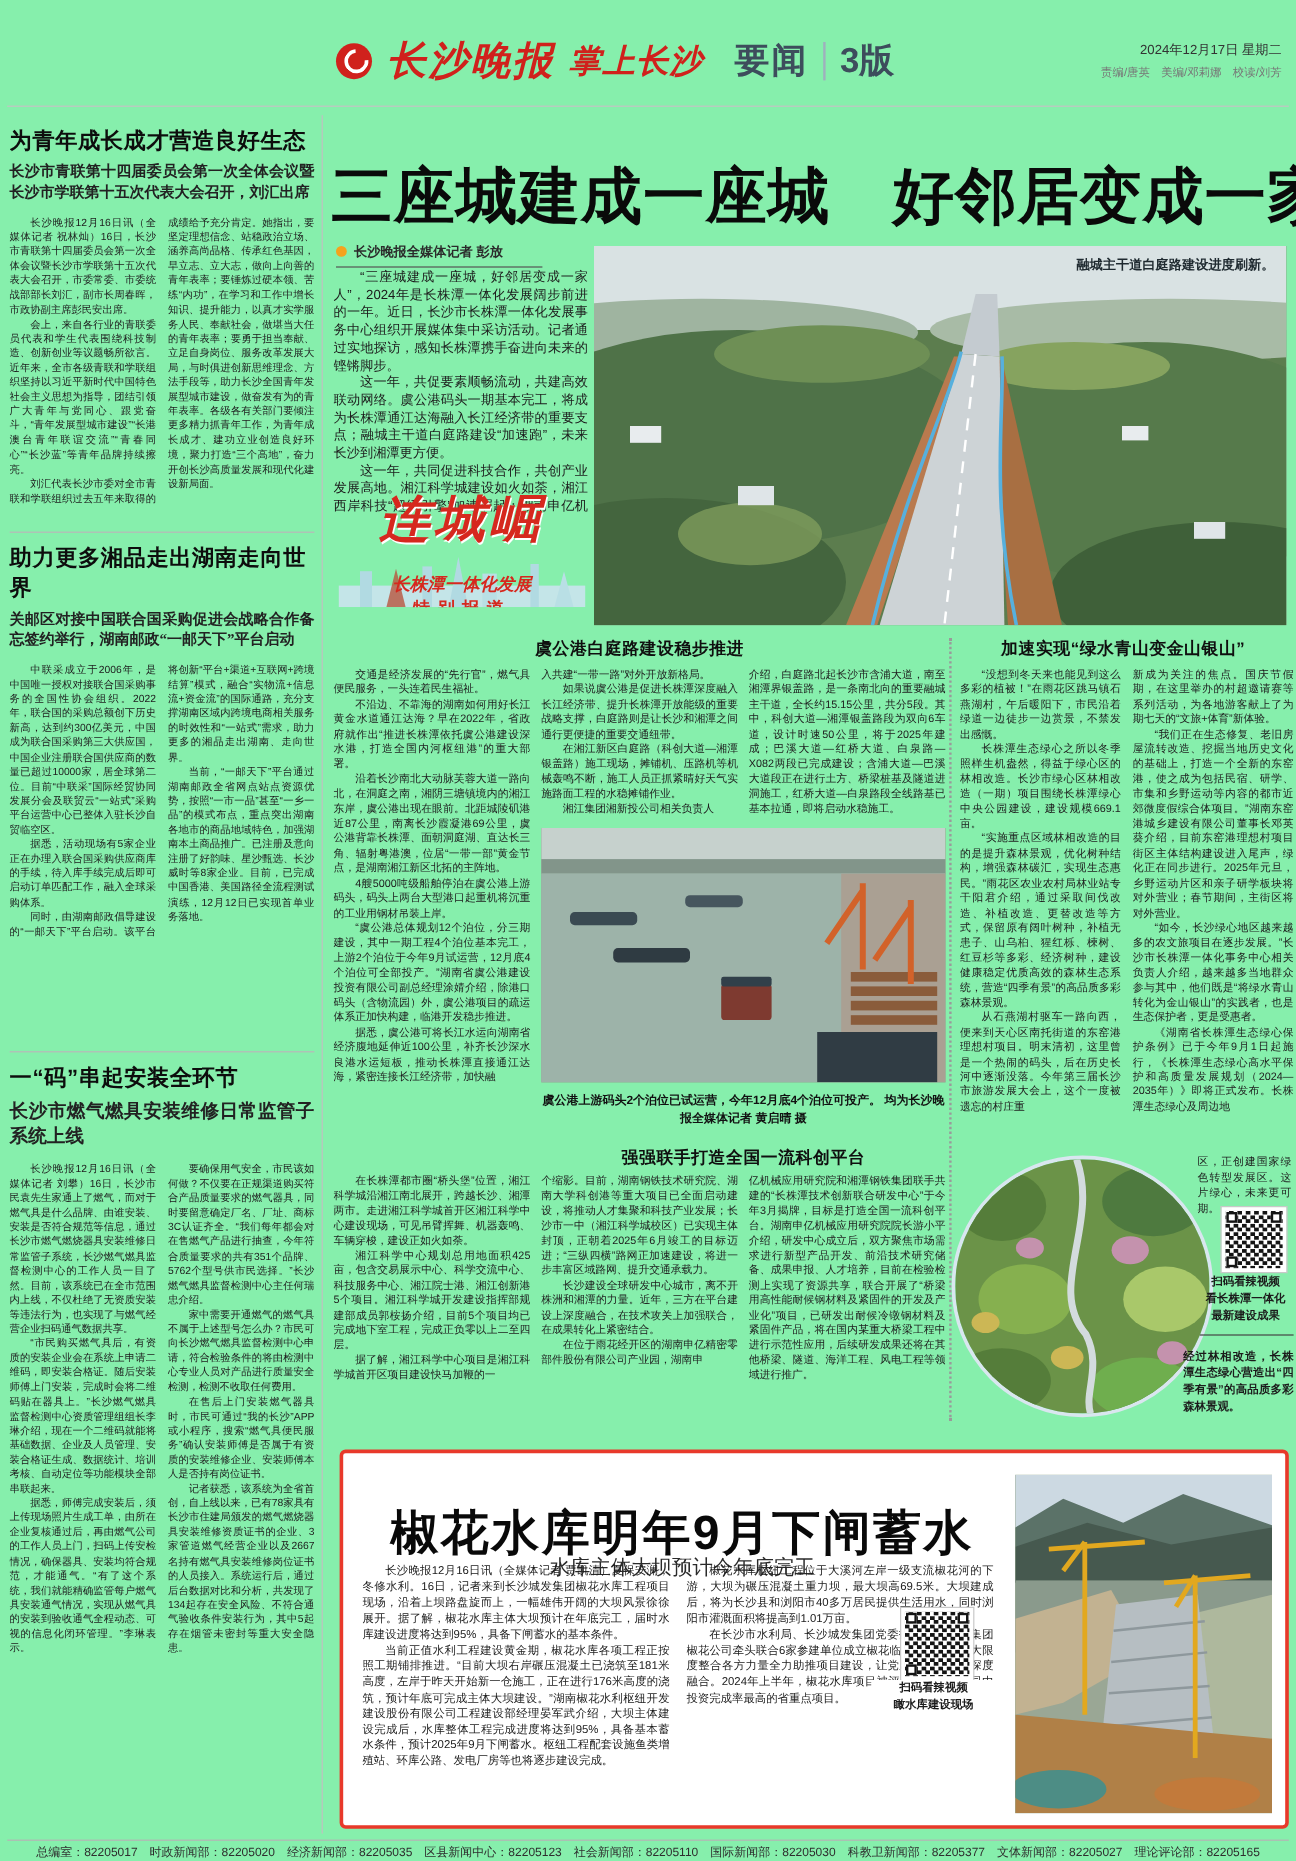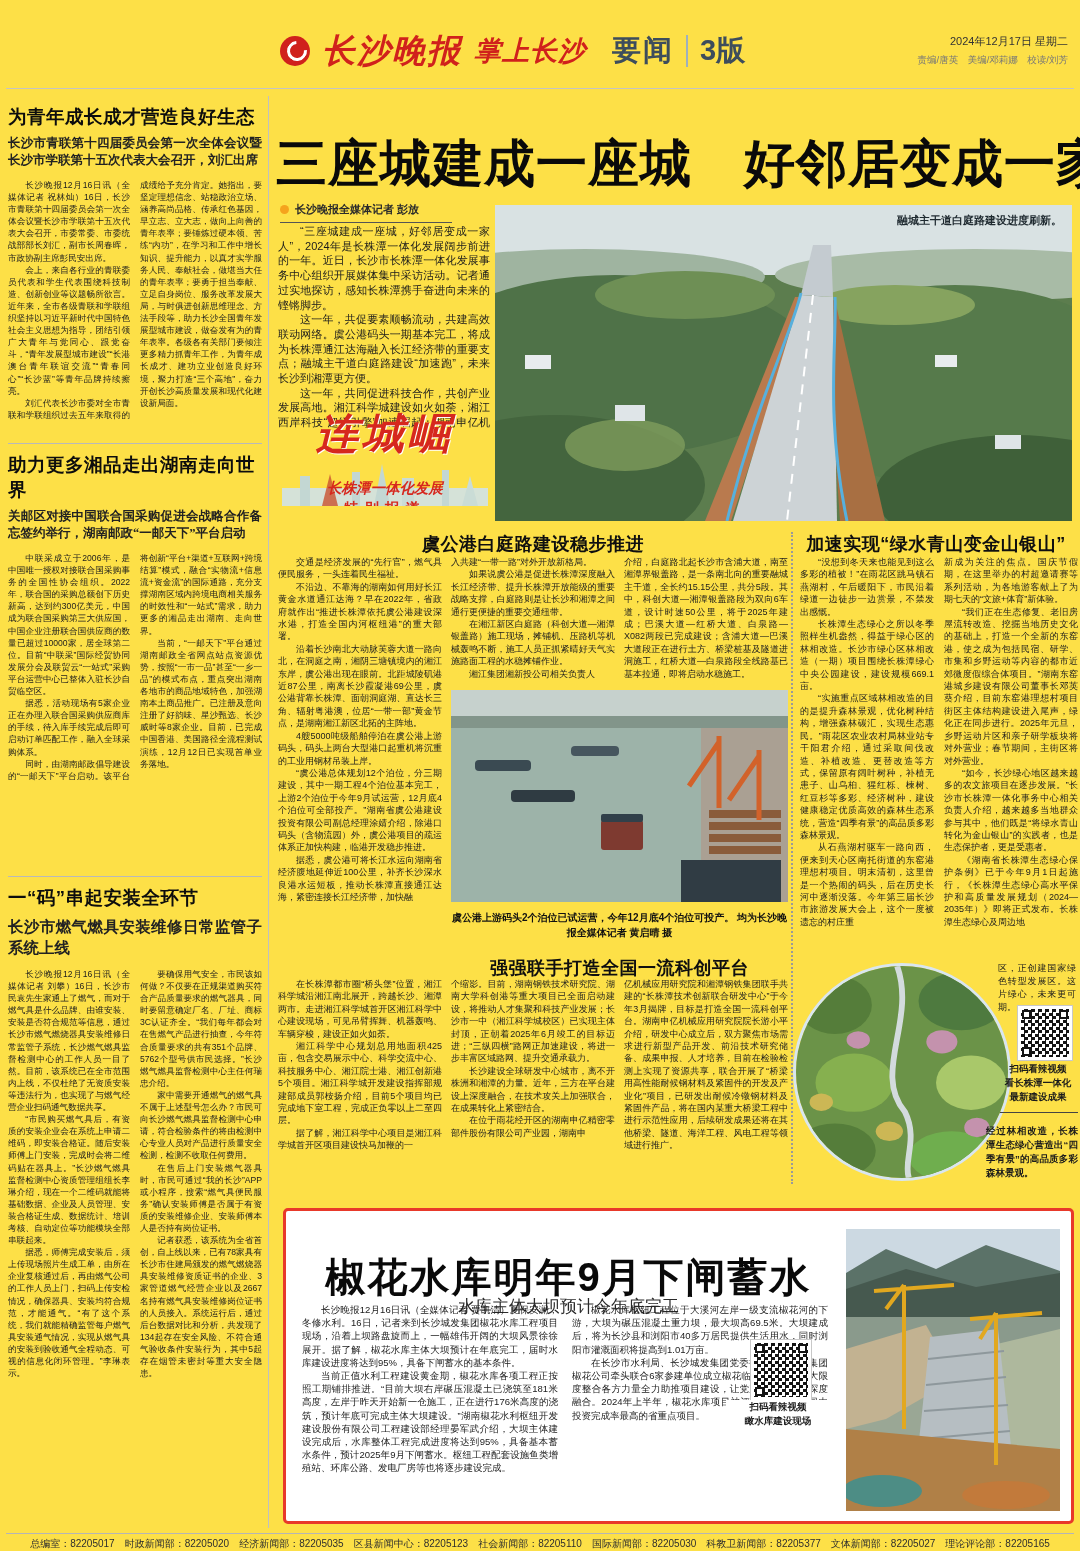--- a/index.html
+++ b/index.html
@@ -1,16 +1,16 @@
 <!DOCTYPE html>
 <html><head>
 <meta charset="utf-8">
 <style>
   html,body{margin:0;padding:0;background:#e9e9e9;}
-  #page{position:relative;width:1080px;height:1551px;background:#fde047;margin:0 auto;
+  #page{position:relative;width:1080px;height:1551px;background:#86efac;margin:0 auto;
         font-family:"Liberation Sans",sans-serif;color:#1b1b1b;overflow:hidden;}
   
   .mast{position:absolute;left:280px;top:28px;height:46px;display:flex;align-items:center;gap:12px;}
   .mast-logo{width:30px;height:30px;border-radius:50%;background:#d0211c;position:relative;flex:0 0 auto;}
   .mast-logo::after{content:"";position:absolute;left:7px;top:5px;width:14px;height:14px;border-radius:50%;
         border:3px solid #fff;border-top-color:transparent;transform:rotate(40deg);}
   .paper-name{font-size:33px;font-weight:900;font-style:italic;color:#d0211c;font-family:"Liberation Serif",serif;letter-spacing:2px;}
   .app-name{font-size:27px;font-weight:900;font-style:italic;color:#d0211c;letter-spacing:1px;}
   .mast-sec{font-size:29px;font-weight:900;color:#3d4d5c;margin-left:14px;letter-spacing:2px;}
   .mast-bar{width:2px;height:32px;background:#9fb0bd;}
@@ -50,21 +50,21 @@
   .photo{position:absolute;overflow:hidden;background:#8da687;}
   .ph-road{left:495px;top:205px;width:577px;height:316px;}
   .ph-road-cap{position:absolute;right:10px;top:8px;font-size:11px;font-weight:700;color:#1f2a30;}
   .ph-port{left:451px;top:690px;width:337px;height:212px;}
   .ph-port-cap{position:absolute;left:451px;top:910px;width:337px;font-size:10px;font-weight:700;
                color:#111;text-align:center;line-height:15px;}
   .ph-circle{position:absolute;left:793px;top:963px;width:218px;height:218px;border-radius:50%;
              overflow:hidden;border:3px solid #d9e6ef;box-sizing:border-box;}
   .ph-dam{left:560px;top:18px;width:214px;height:282px;}
   
-  .sec-head{position:absolute;font-size:18px;font-weight:900;color:#0f0f0f;text-align:center;letter-spacing:.5px;}
+  .sec-head{position:absolute;font-size:14px;font-weight:900;color:#0f0f0f;text-align:center;letter-spacing:.5px;}
   .fcol{position:absolute;font-size:9px;line-height:12.4px;color:#1c1c1c;overflow:hidden;}
   .dot-divider{position:absolute;left:791px;top:532px;height:652px;border-left:2px dotted #9a9a9a;}
   .cont-block{position:absolute;left:998px;top:962px;width:78px;font-size:9px;line-height:13px;text-align:justify;}
   
   .qr{position:absolute;background:#fff;background-image:repeating-conic-gradient(#141414 0% 25%,#fff 0% 50%);
       background-size:7px 7px;outline:1px solid #c8c8c8;border:3px solid #fff;}
   .qr i,.qr::before,.qr::after{content:"";position:absolute;width:9px;height:9px;border:2px solid #141414;background:#fff;box-sizing:border-box;}
   .qr::before{left:1px;top:1px;} .qr::after{right:1px;top:1px;} .qr i{left:1px;bottom:1px;display:block;}
   .qr1{left:1018px;top:1006px;width:48px;height:48px;}
   .qr-cap1{position:absolute;left:994px;top:1062px;width:88px;font-size:9.5px;font-weight:700;text-align:center;line-height:14px;}

